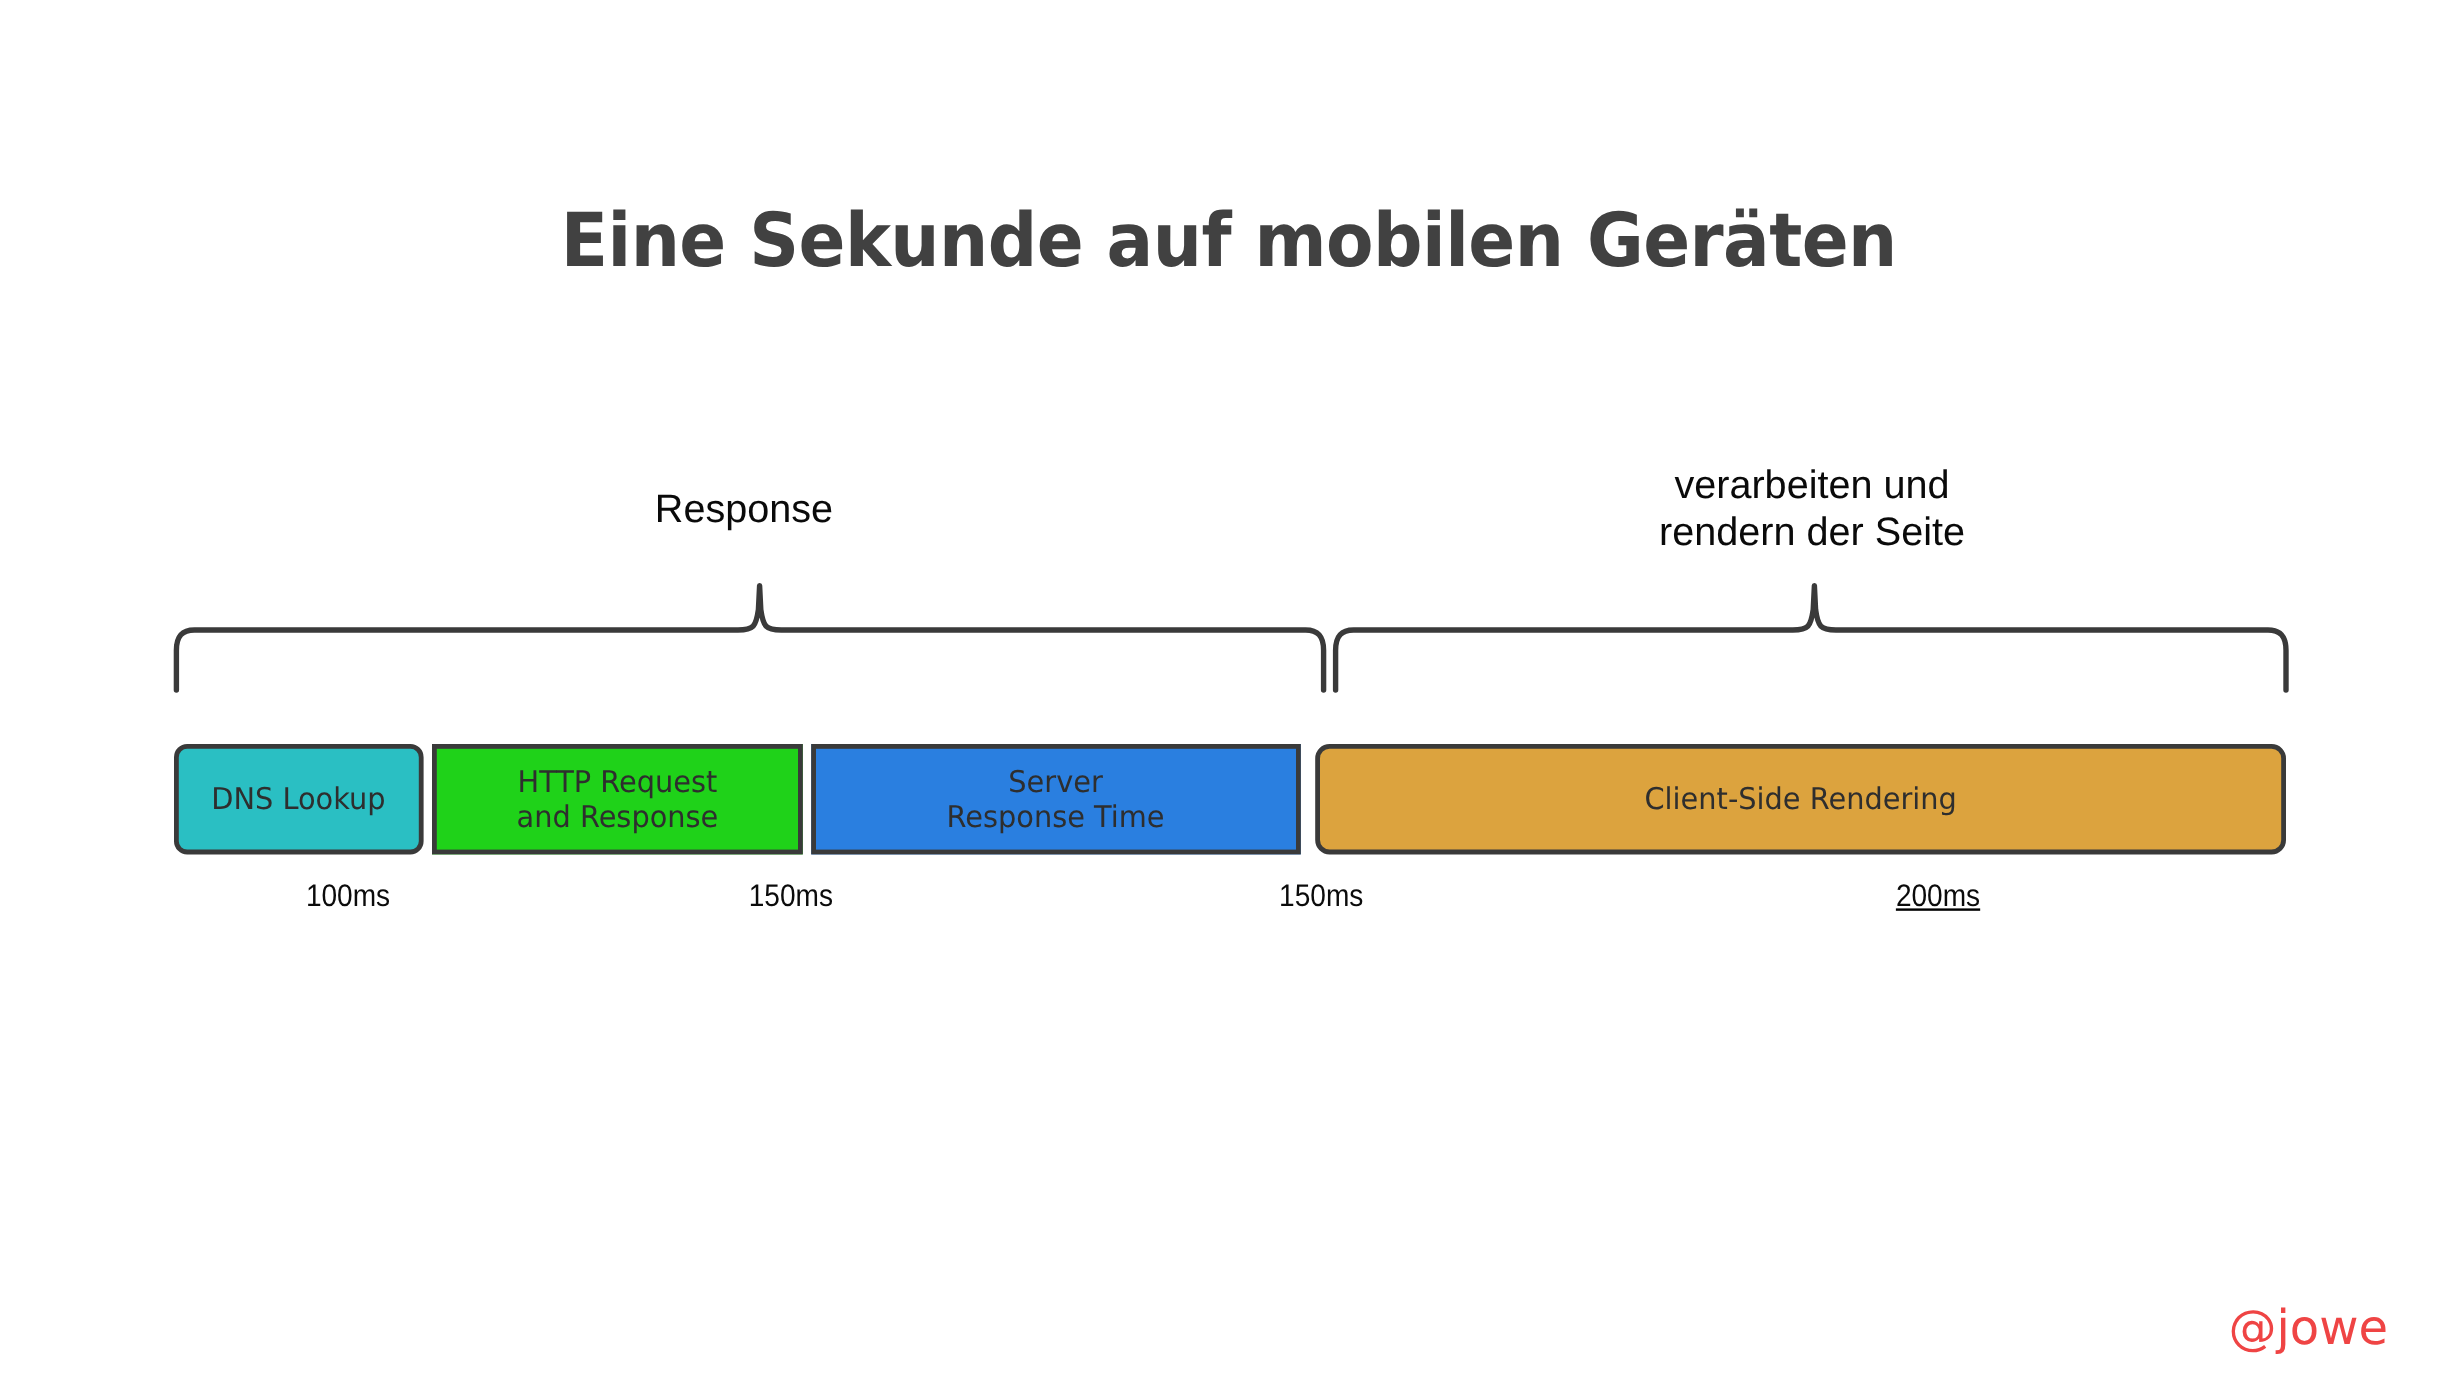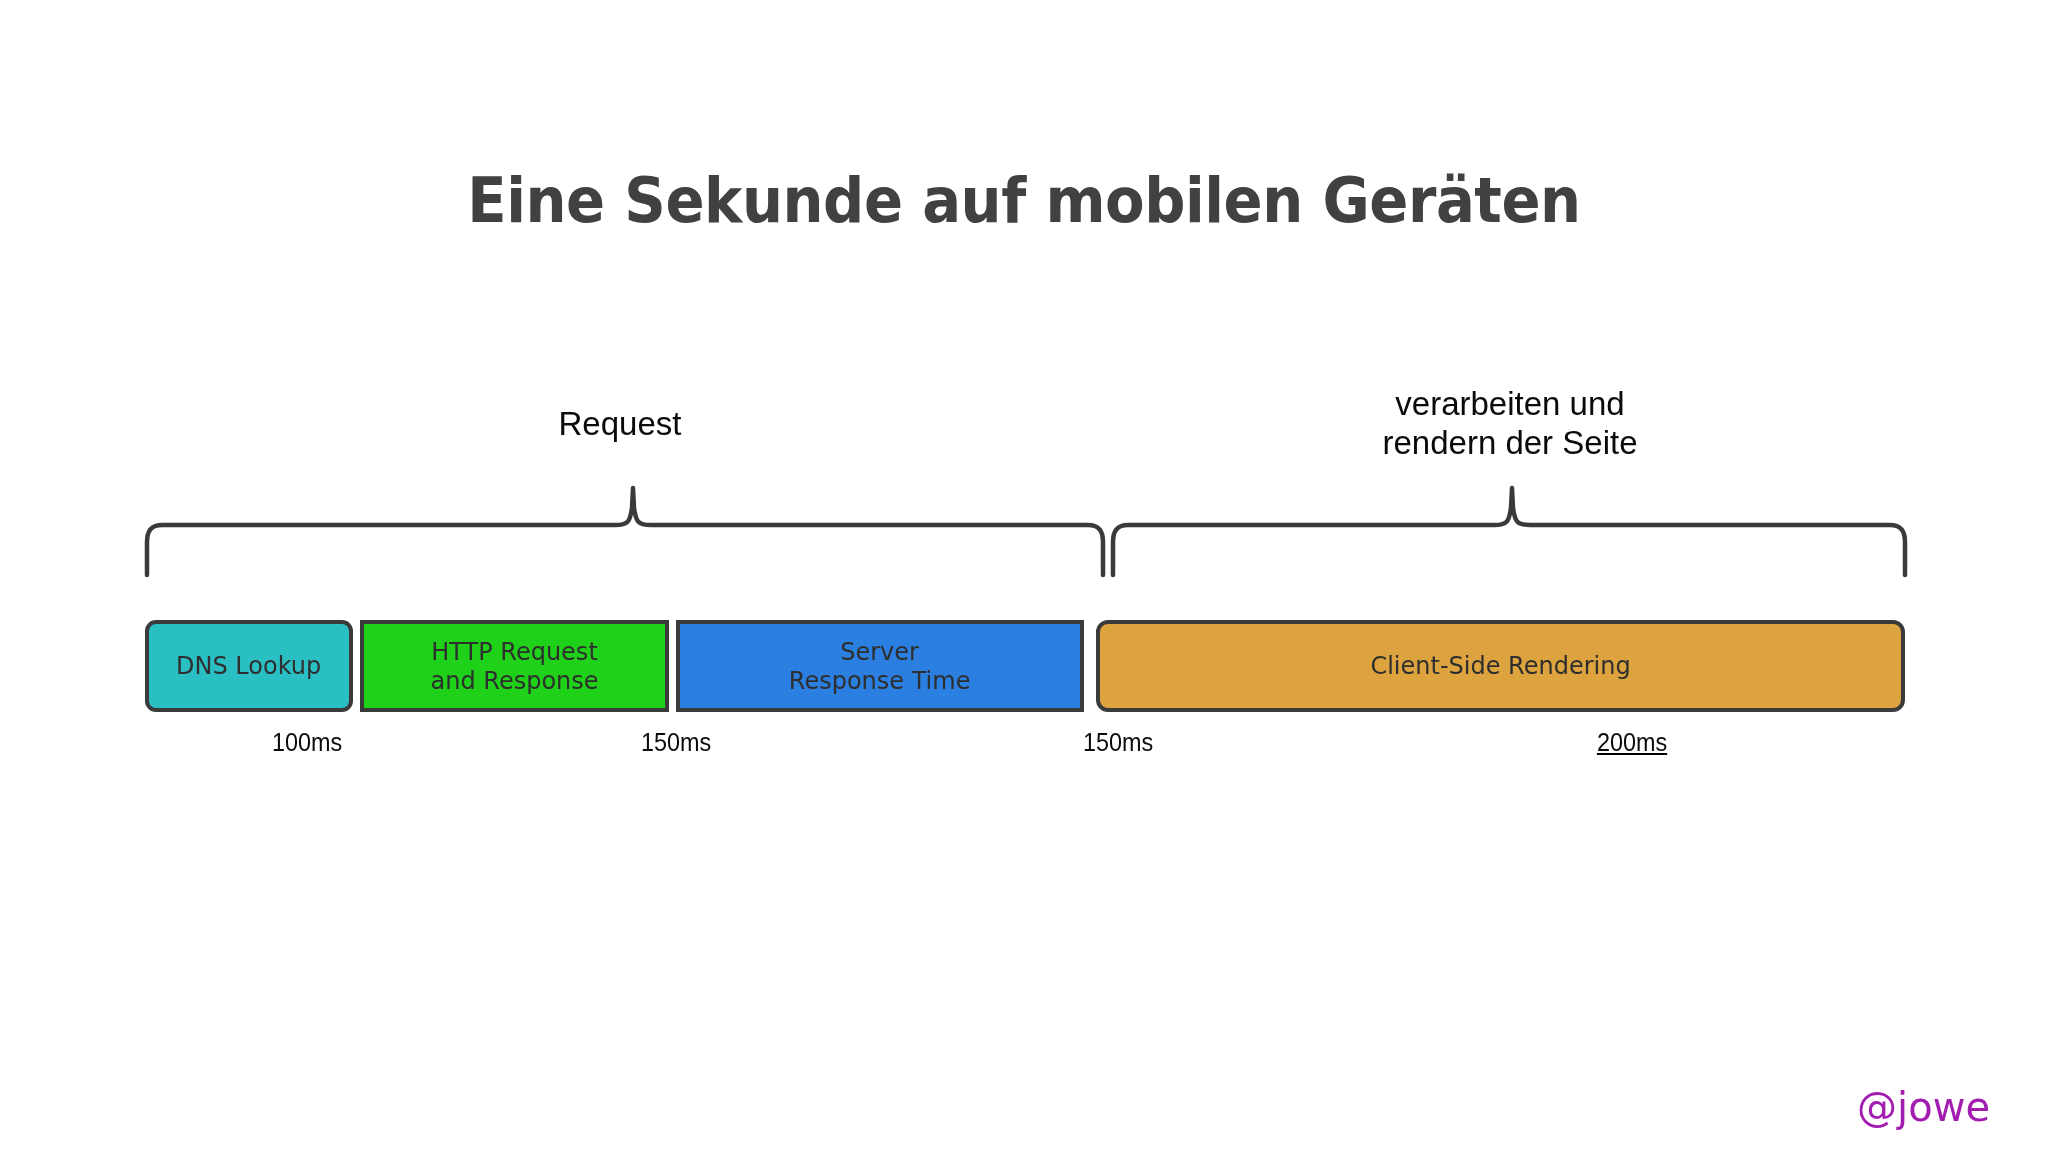--- a/index.html
+++ b/index.html
@@ -98,26 +98,26 @@
     line-height: 1.18;
     color: #2e2e2e;
     text-align: center;
     white-space: pre-line;
     transform: scaleX(0.96);
   }
 
   
   .ms-row {
     position: absolute;
-    left: 162px;
+    left: 145px;
     top: 722px;
     width: 1760px;
     height: 40px;
     display: flex;
-    align-items: center;
+    align-items: flex-end;
   }
   .ms-cell {
     display: flex;
     align-items: flex-start;
     justify-content: center;
     margin-right: 7px;
   }
   .ms-cell:last-child { margin-right: 0; }
   .ms-text {
     font-family: "Liberation Sans", "DejaVu Sans", sans-serif;
@@ -129,33 +129,33 @@
   }
 
   
   .watermark {
     position: absolute;
     right: 58px;
     bottom: 22px;
     font-family: "DejaVu Sans", "Liberation Sans", sans-serif;
     font-weight: 400;
     font-size: 40px;
-    color: #a21caf;
+    color: #ef4444;
     letter-spacing: 0px;
     white-space: nowrap;
   }
 </style>
 </head>
 <body>
 
 <div class="slide">
 
   <div class="title">Eine Sekunde auf mobilen Geräten</div>
 
-  <div class="brace-label" id="label-network">Request</div>
+  <div class="brace-label" id="label-network">Response</div>
 
   <div class="brace-label" id="label-render">verarbeiten und
 rendern der Seite</div>
 
   <svg class="braces" viewBox="0 0 2048 140" xmlns="http://www.w3.org/2000/svg">
 
     <path d="M 147 115
              L 147 82
              C 147 70 152 65 162 65
              L 615 65

